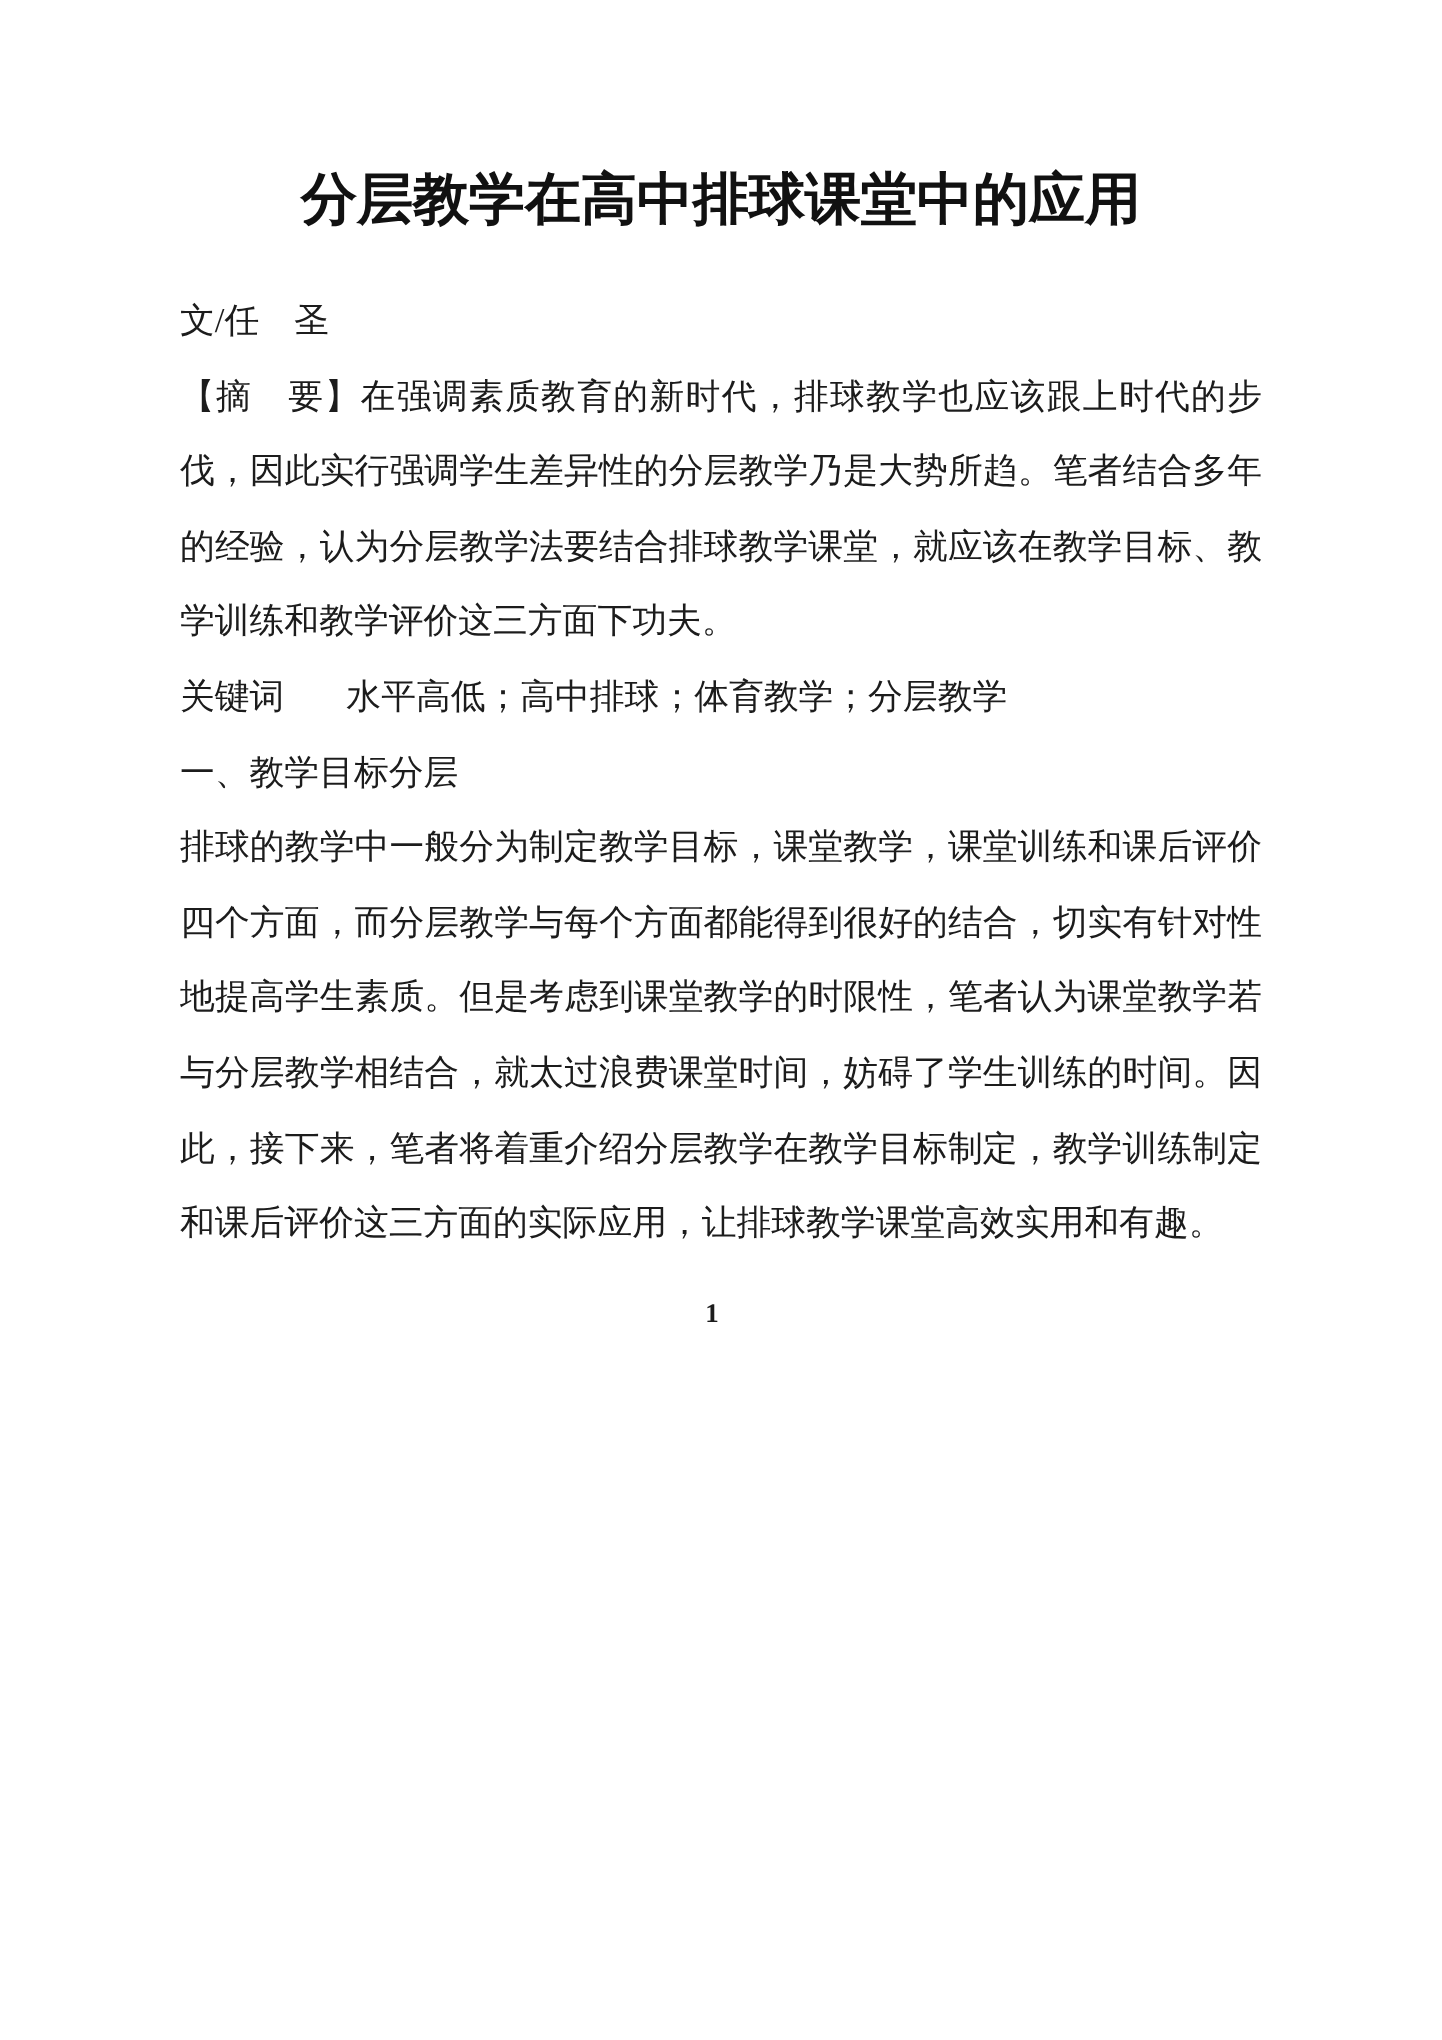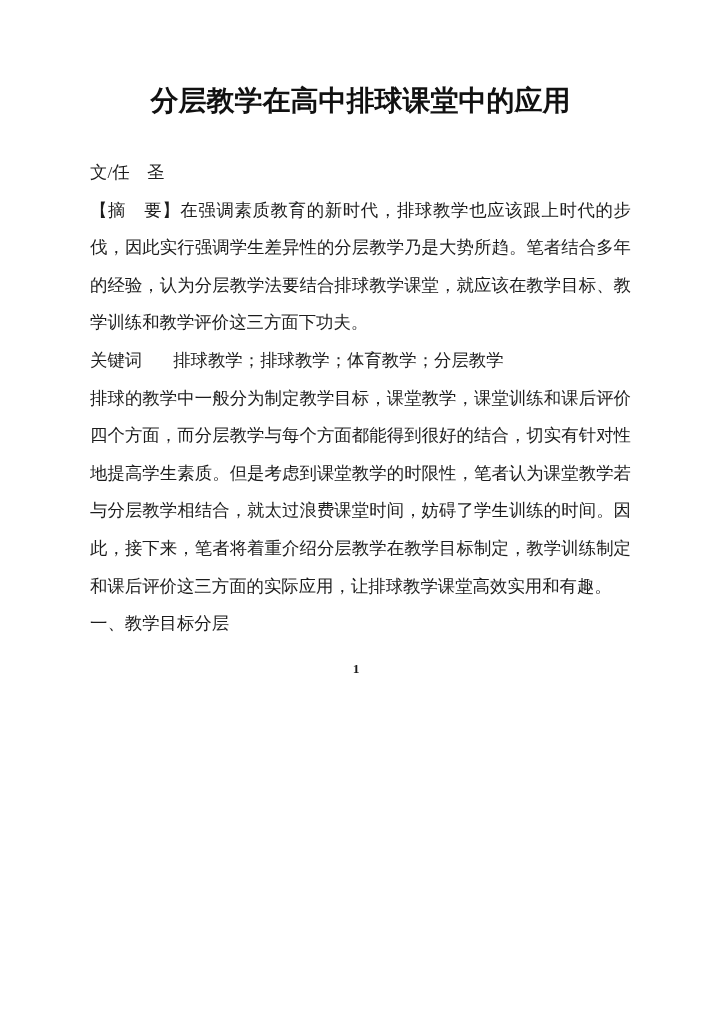--- a/index.html
+++ b/index.html
@@ -24,21 +24,21 @@
     margin: 0;
     padding-top: 82px;
     font-size: 28px;
     line-height: 38px;
     font-weight: bold;
     text-align: center;
     color: #111111;
     white-space: nowrap;
   }
   .author-line {
-    margin: 34px 0 0 0;
+    margin: 22px 0 0 0;
     font-size: 17.4px;
     line-height: 37.6px;
     text-align: left;
   }
   .para {
     margin: 0;
     font-size: 17.4px;
     line-height: 37.6px;
     text-align: justify;
     text-justify: inter-ideograph;
@@ -67,24 +67,24 @@
 <div class="page">
   <div class="content">
 
     <h1 class="doc-title">分层教学在高中排球课堂中的应用</h1>
 
     <p class="author-line">文/任　圣</p>
 
     <p class="para">【摘　要】在强调素质教育的新时代，排球教学也应该跟上时代的步伐，因此实行强调学生差异性的分层教学乃是大势所趋。笔者结合多年的经验，认为分层教学法要结合排球教学课堂，就应该在教学目标、教学训练和教学评价这三方面下功夫。</p>
 
     <p class="para keywords-line">
-      <span>关键词</span><span class="kw-text">排球教学；排球教学；体育教学；分层教学</span>
+      <span>关键词</span><span class="kw-text">水平高低；高中排球；体育教学；分层教学</span>
     </p>
 
+    <p class="para section-heading">一、教学目标分层</p>
+
     <p class="para">排球的教学中一般分为制定教学目标，课堂教学，课堂训练和课后评价四个方面，而分层教学与每个方面都能得到很好的结合，切实有针对性地提高学生素质。但是考虑到课堂教学的时限性，笔者认为课堂教学若与分层教学相结合，就太过浪费课堂时间，妨碍了学生训练的时间。因此，接下来，笔者将着重介绍分层教学在教学目标制定，教学训练制定和课后评价这三方面的实际应用，让排球教学课堂高效实用和有趣。</p>
-
-    <p class="para section-heading">一、教学目标分层</p>
 
 
   </div>
 
   <div class="page-number">1</div>
 </div>
 
 </body></html>

